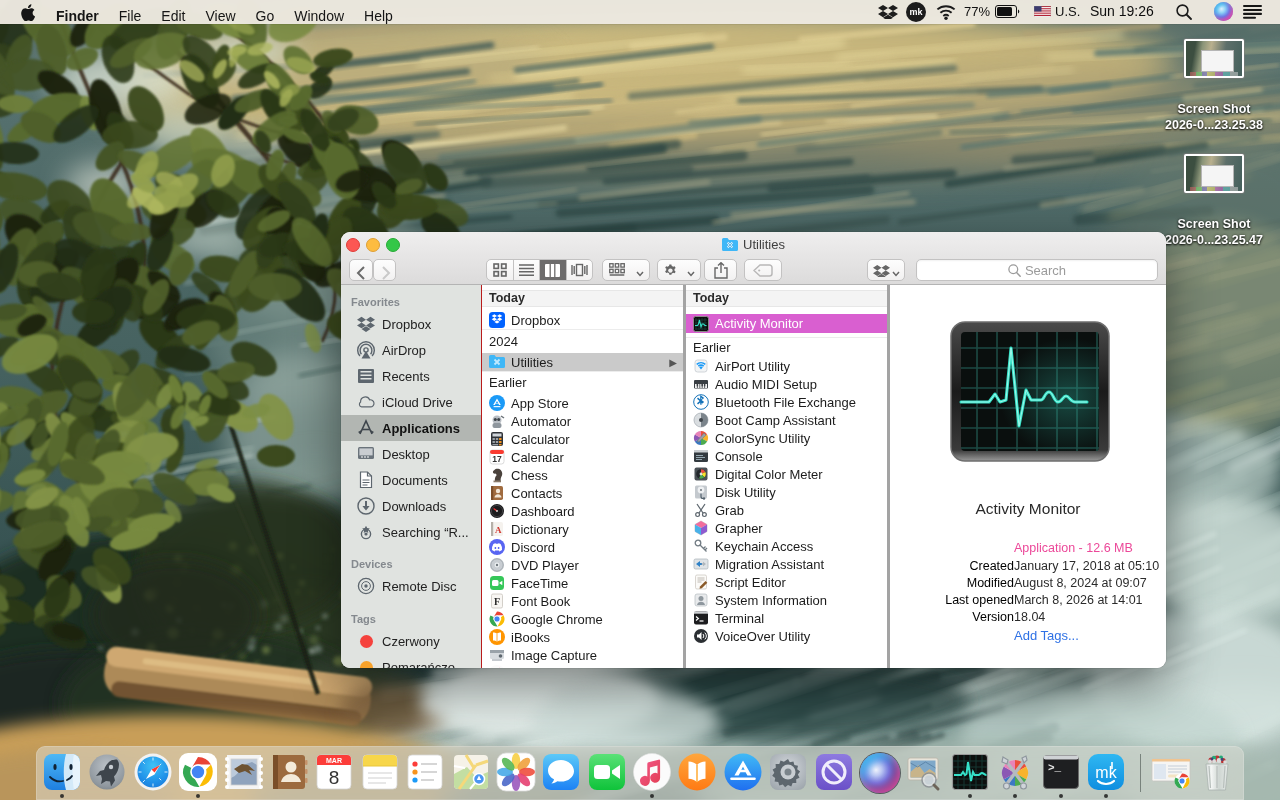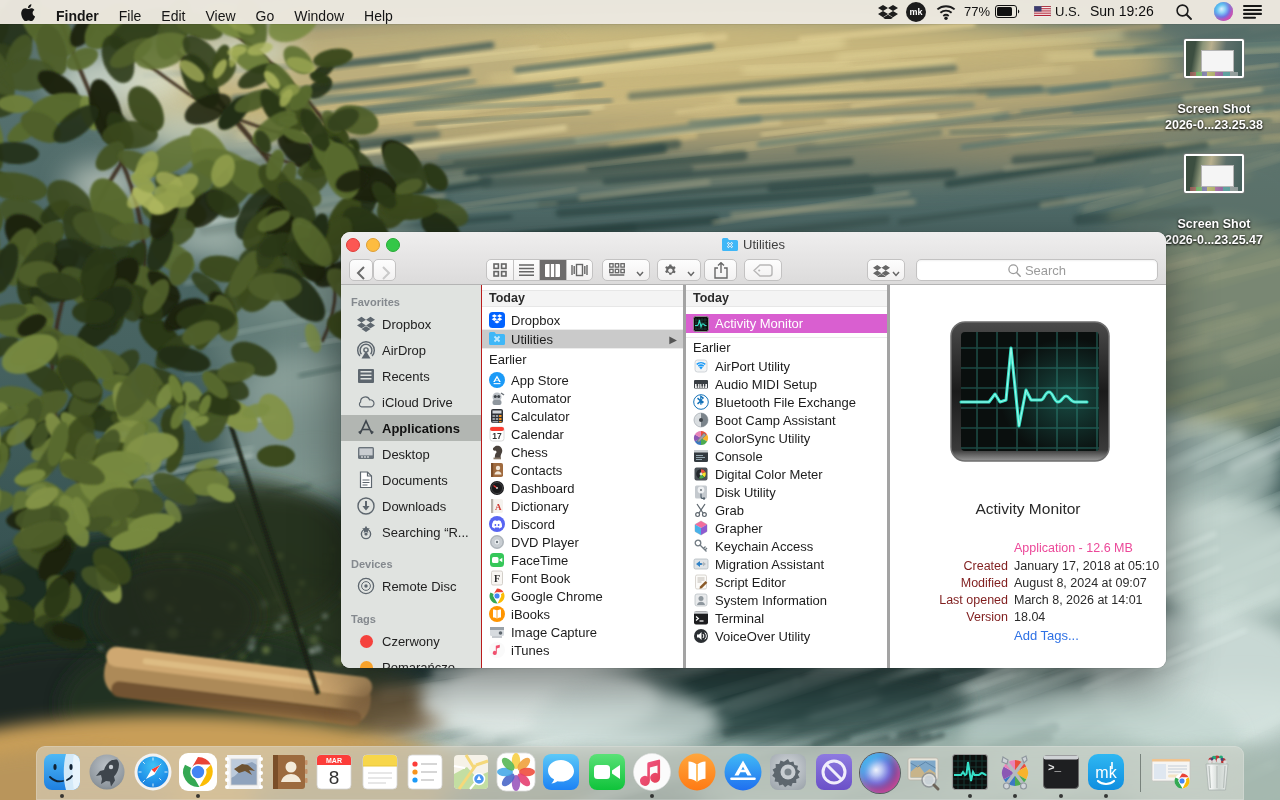--- a/index.html
+++ b/index.html
@@ -54,21 +54,21 @@
   .grp{height:23px;line-height:23px;padding-left:7px;}
   #preview{flex:1;background:#fff;position:relative;font-size:13px;}
   
   #dock{position:absolute;left:36px;bottom:0;width:1208px;height:54px;z-index:30;
     background:rgba(225,226,218,.5);border-radius:9px 9px 0 0;
     -webkit-backdrop-filter:blur(18px);backdrop-filter:blur(18px);
     box-shadow:inset 0 0 0 1px rgba(255,255,255,.18);}
   .dk{position:absolute;top:6px;width:40px;height:40px;}
   .dot{position:absolute;bottom:2px;width:4px;height:4px;border-radius:50%;background:#1d1d1d;opacity:.85;}
   .irow{position:absolute;left:0;width:100%;font-size:12.5px;}
-  .il{position:absolute;right:158px;color:#7f1d1d;}
+  .il{position:absolute;right:152px;color:#000000;}
   .iv{position:absolute;left:124px;color:#2b2b2b;white-space:nowrap;}
 </style></head>
 <body>
 <div id="desk">
 <svg id="wall" width="1280" height="800" viewBox="0 0 1280 800">
 <defs>
 <linearGradient id="sea" x1="0" y1="0" x2="0" y2="1">
  <stop offset="0" stop-color="#5e7068"></stop>
  <stop offset="0.10" stop-color="#577270"></stop>
  <stop offset="0.25" stop-color="#4f6a68"></stop>
@@ -1198,20 +1198,21 @@
     </div>
     <div class="col" id="col1">
       <div class="ghead" style="margin-top:5px;">Today</div>
       <div style="height:4px;"></div>
       <div class="row" style="border-bottom:1px solid #ececec;"><span class="fi"><svg width="16" height="16" viewBox="0 0 16 16">
                 <rect width="16" height="16" rx="3.5" fill="#0062ff"></rect>
                 <g transform="translate(2.7 2.2) scale(0.53)">
                   <path fill="#fff" d="M5 0l5 3.2L5 6.4 0 3.2zM15 0l5 3.2-5 3.2-5-3.2zM0 9.6l5-3.2 5 3.2L5 12.8zM15 6.4l5 3.2-5 3.2-5-3.2zM5 14.5l5-3.2 5 3.2-5 3.2z"></path>
                 </g>
               </svg></span>Dropbox</div>
+      <div class="grp">2024</div>
       <div class="row" style="background:#cacaca;"><span class="fi"><svg width="16" height="15" viewBox="0 0 16 15">
                 <path fill="#3fb7f7" d="M0 2.5A1.5 1.5 0 011.5 1h4l1.5 2h7.5A1.5 1.5 0 0116 4.5v8a1.5 1.5 0 01-1.5 1.5h-13A1.5 1.5 0 010 12.5z"></path>
                 <path d="M5.5 5.5l5 5m0-5l-5 5" stroke="#bfe9ff" stroke-width="1.8"></path>
               </svg></span>Utilities<span style="margin-left:auto;margin-right:6px;color:#555;font-size:10px;">▶</span></div>
       <div class="grp" style="border-top:1px solid #ececec;height:22px;line-height:22px;">Earlier</div>
       <div class="row"><span class="fi"><svg width="16" height="16" viewBox="0 0 16 16">
                 <circle cx="8" cy="8" r="8" fill="#1b9af7"></circle>
                 <path fill="#fff" d="M8 3.4l3.8 6.6h-1.7l-.8-1.4H6.7l-.8 1.4H4.2zm0 2.6L6.9 8h2.2z"></path>
                 <path fill="#fff" d="M4.6 11h6.8v1.2H4.6z" opacity="0.9"></path>
               </svg></span>App Store</div>

